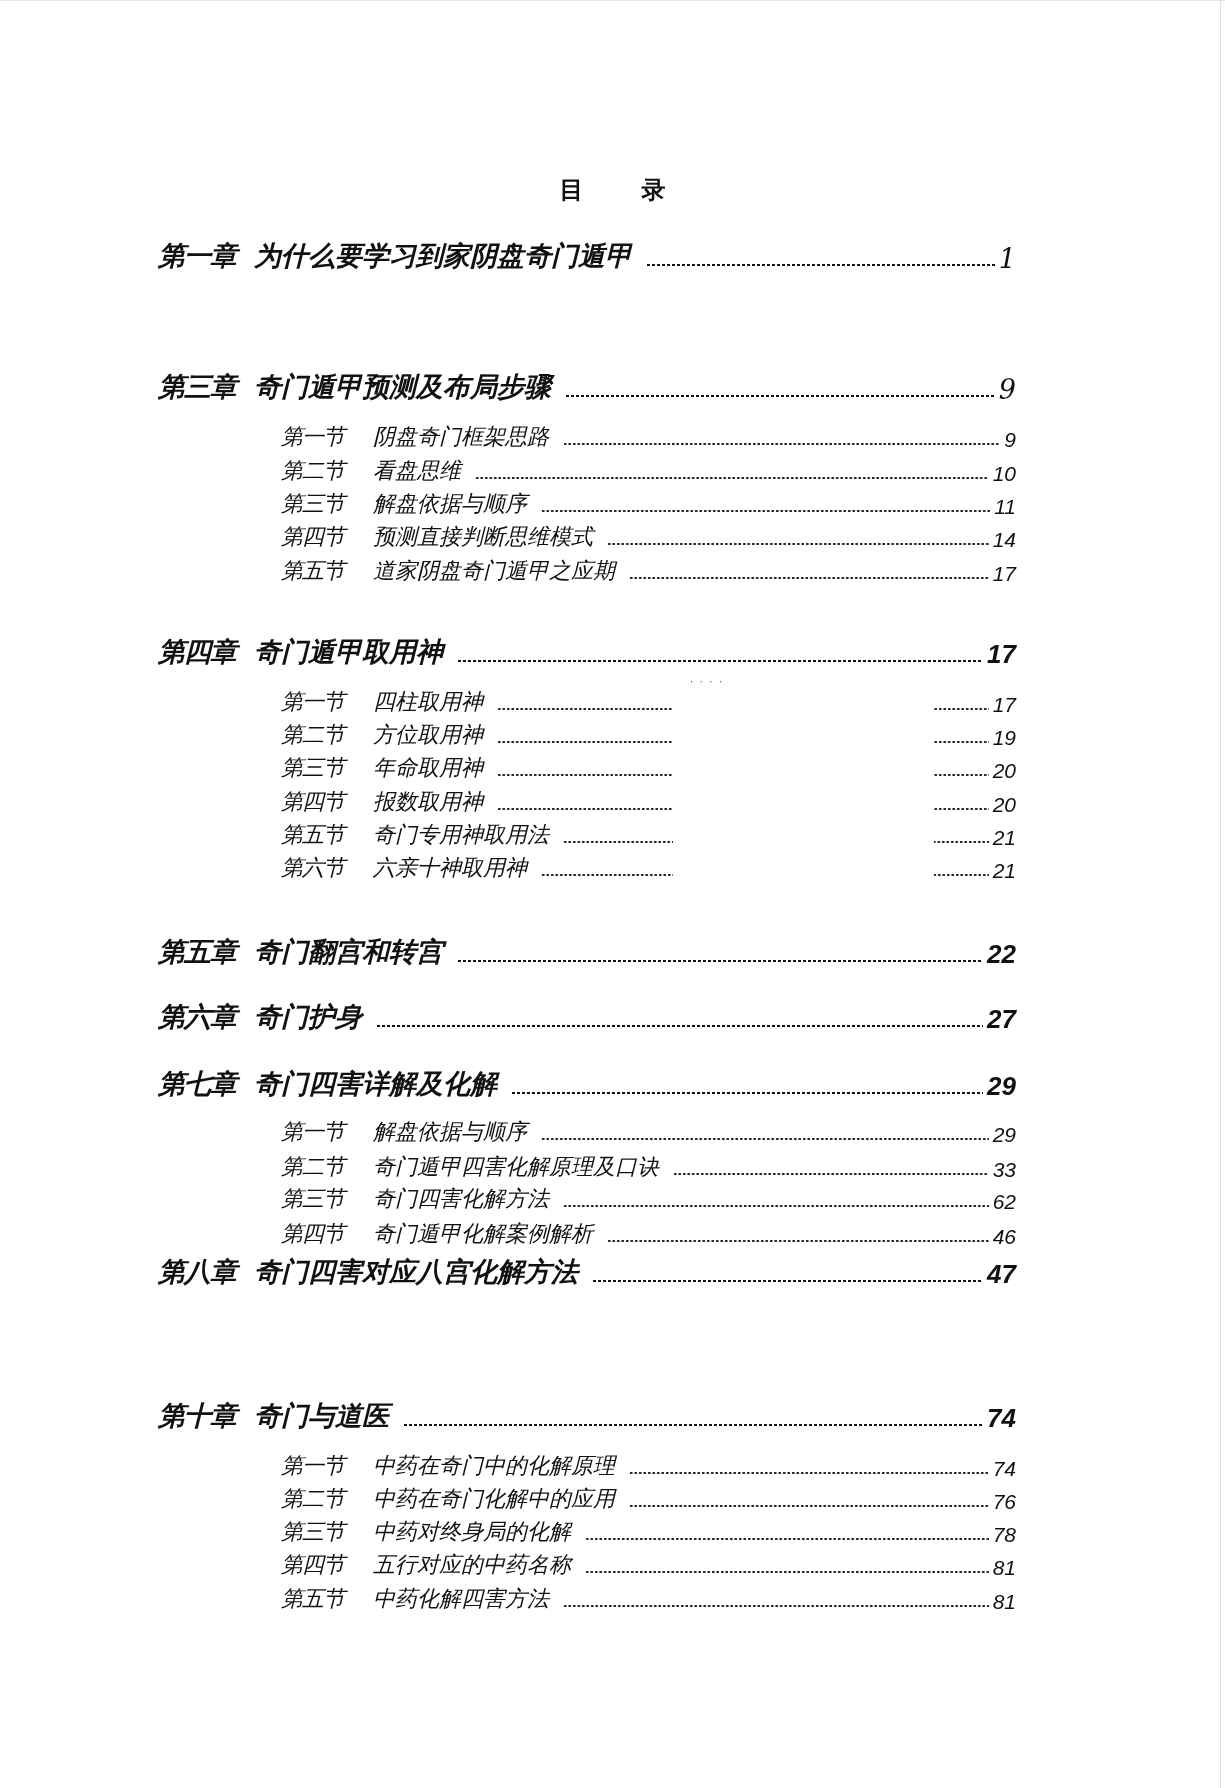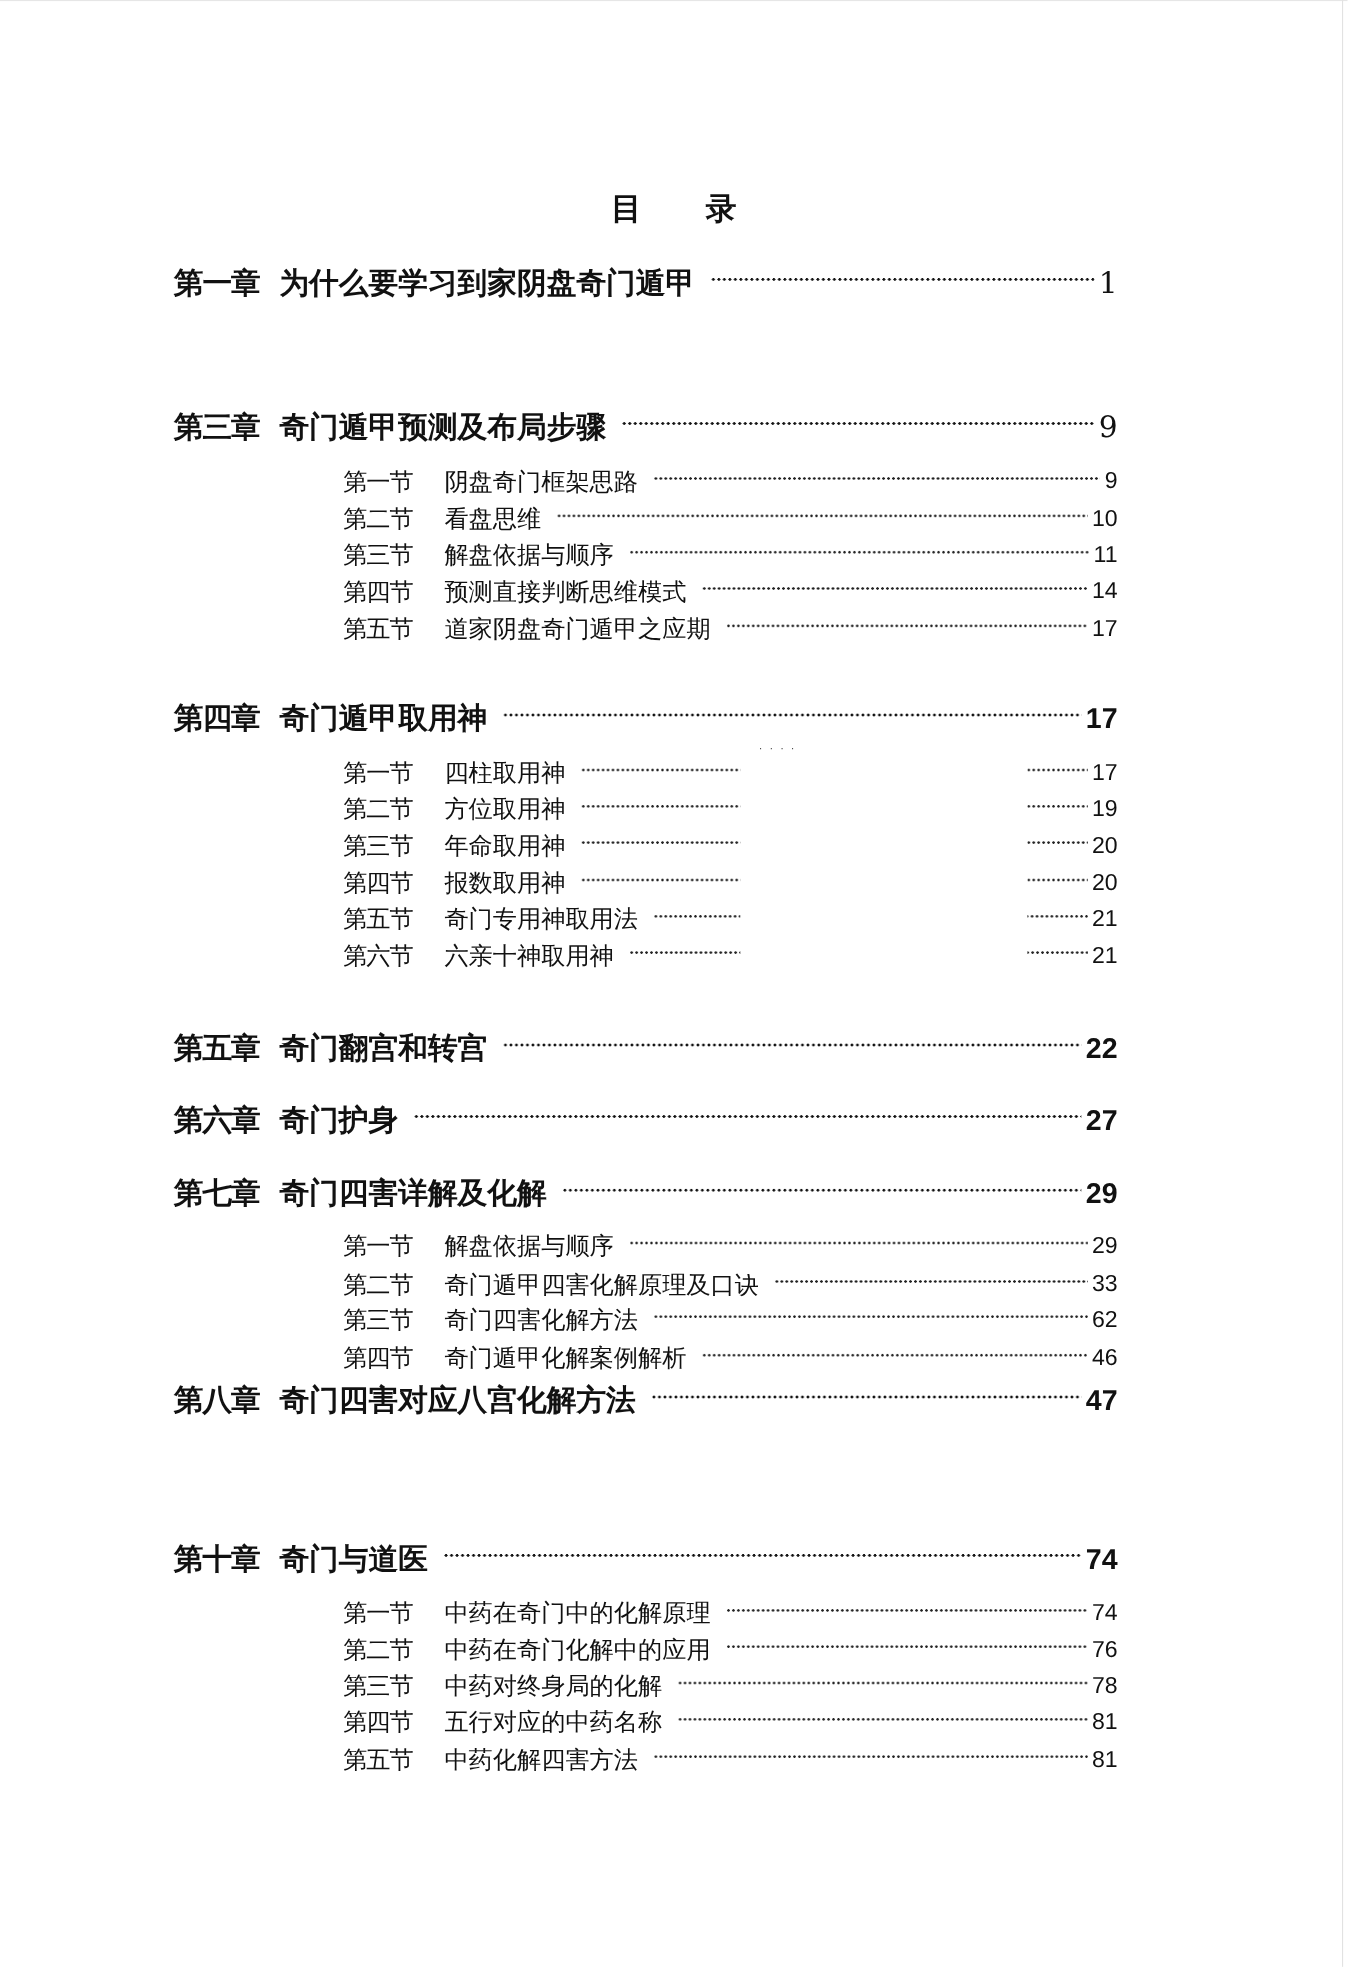--- a/index.html
+++ b/index.html
@@ -13,35 +13,36 @@
     background: #ffffff;
   }
   .edge-right {
     position: absolute; top: 0; right: 4px; width: 1px; height: 1788px; background: #e2e2e2;
   }
   .edge-top {
     position: absolute; top: 0; left: 0; width: 1225px; height: 1px; background: #e6e6e6;
   }
   .title {
     position: absolute; left: 0; width: 1225px; top: 172px; height: 36px;
-    text-align: center; font-size: 28px; font-weight: bold; line-height: 36px;
+    text-align: center; font-size: 24px; font-weight: bold; line-height: 36px;
   }
   .title span { display: inline-block; }
   .title .gap { width: 58px; }
 
   .row {
-    position: absolute; display: flex; align-items: center;
+    position: absolute; display: flex; align-items: flex-end;
     white-space: nowrap;
+    font-style: italic;
   }
   .row.chapter { left: 158px; width: 858px; height: 34px; font-size: 27px; font-weight: bold; }
   .row.section { left: 281px; width: 735px; height: 28px; font-size: 22px; }
 
   .row .label { flex: 0 0 auto; letter-spacing: -1px; }
   .row.chapter .label { width: 96px; }
-  .row.section .label { width: 92px; margin-left: 31px; }
+  .row.section .label { width: 92px; }
   .row .text { flex: 0 0 auto; letter-spacing: 0px; }
   .row .dots {
     flex: 1 1 auto; margin: 0 4px 7px 14px; height: 4px;
     background-image: radial-gradient(circle, #111 1.2px, transparent 1.5px);
     background-size: 5px 4px; background-repeat: repeat-x; background-position: left center;
   }
   .row.section .dots { margin-bottom: 6px; background-image: radial-gradient(circle, #222 1px, transparent 1.3px); background-size: 4.5px 4px; }
   .row .page-num {
     flex: 0 0 auto; text-align: right; font-family: "Liberation Sans", "DejaVu Sans", sans-serif;
   }

